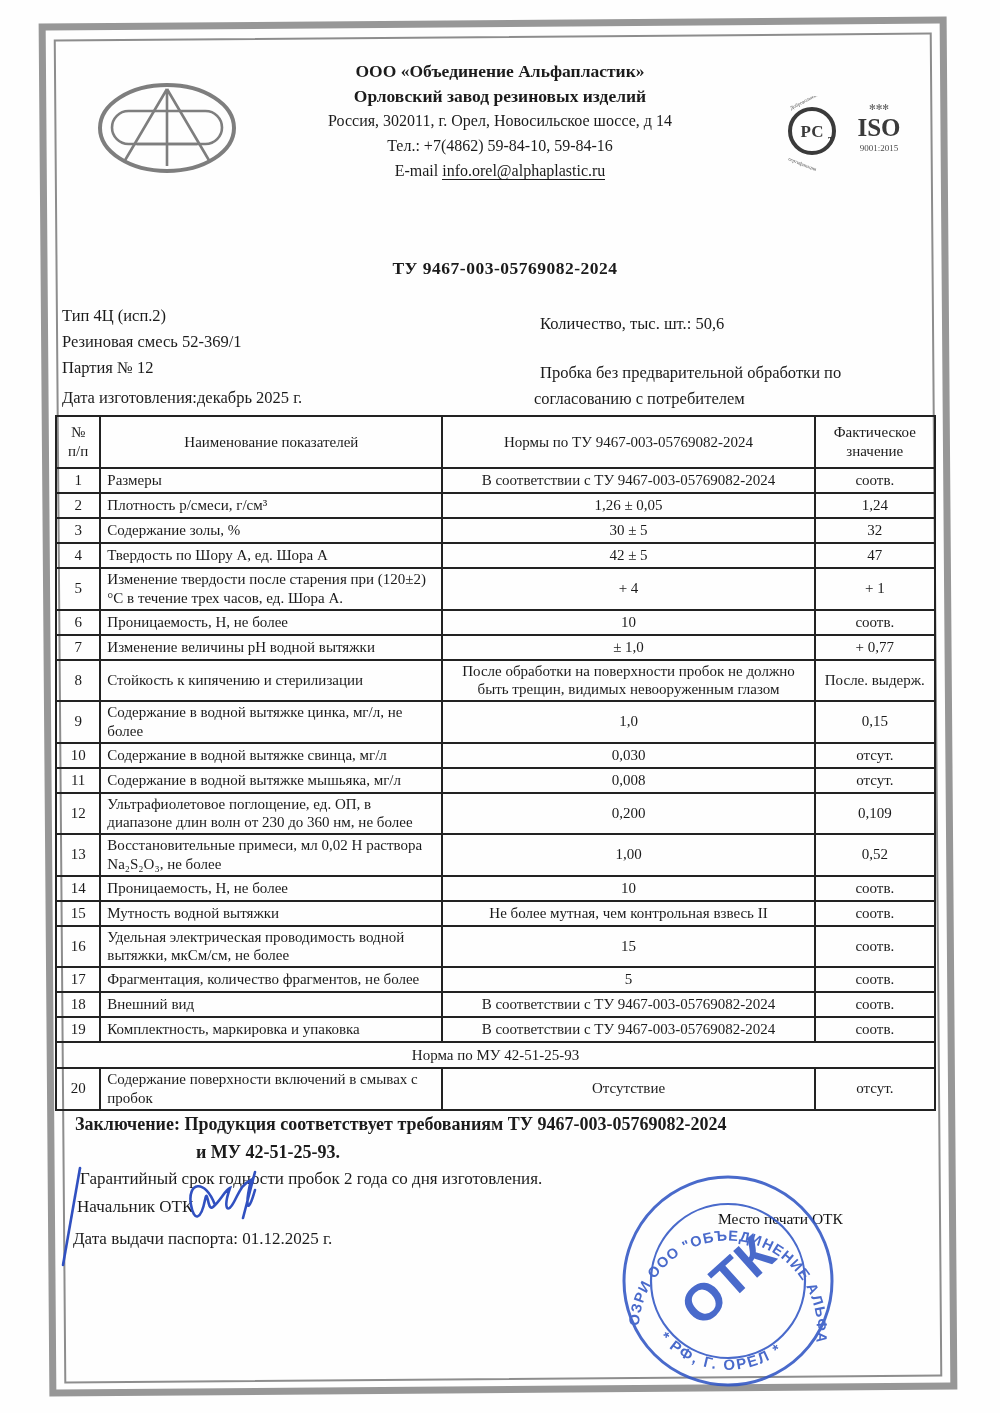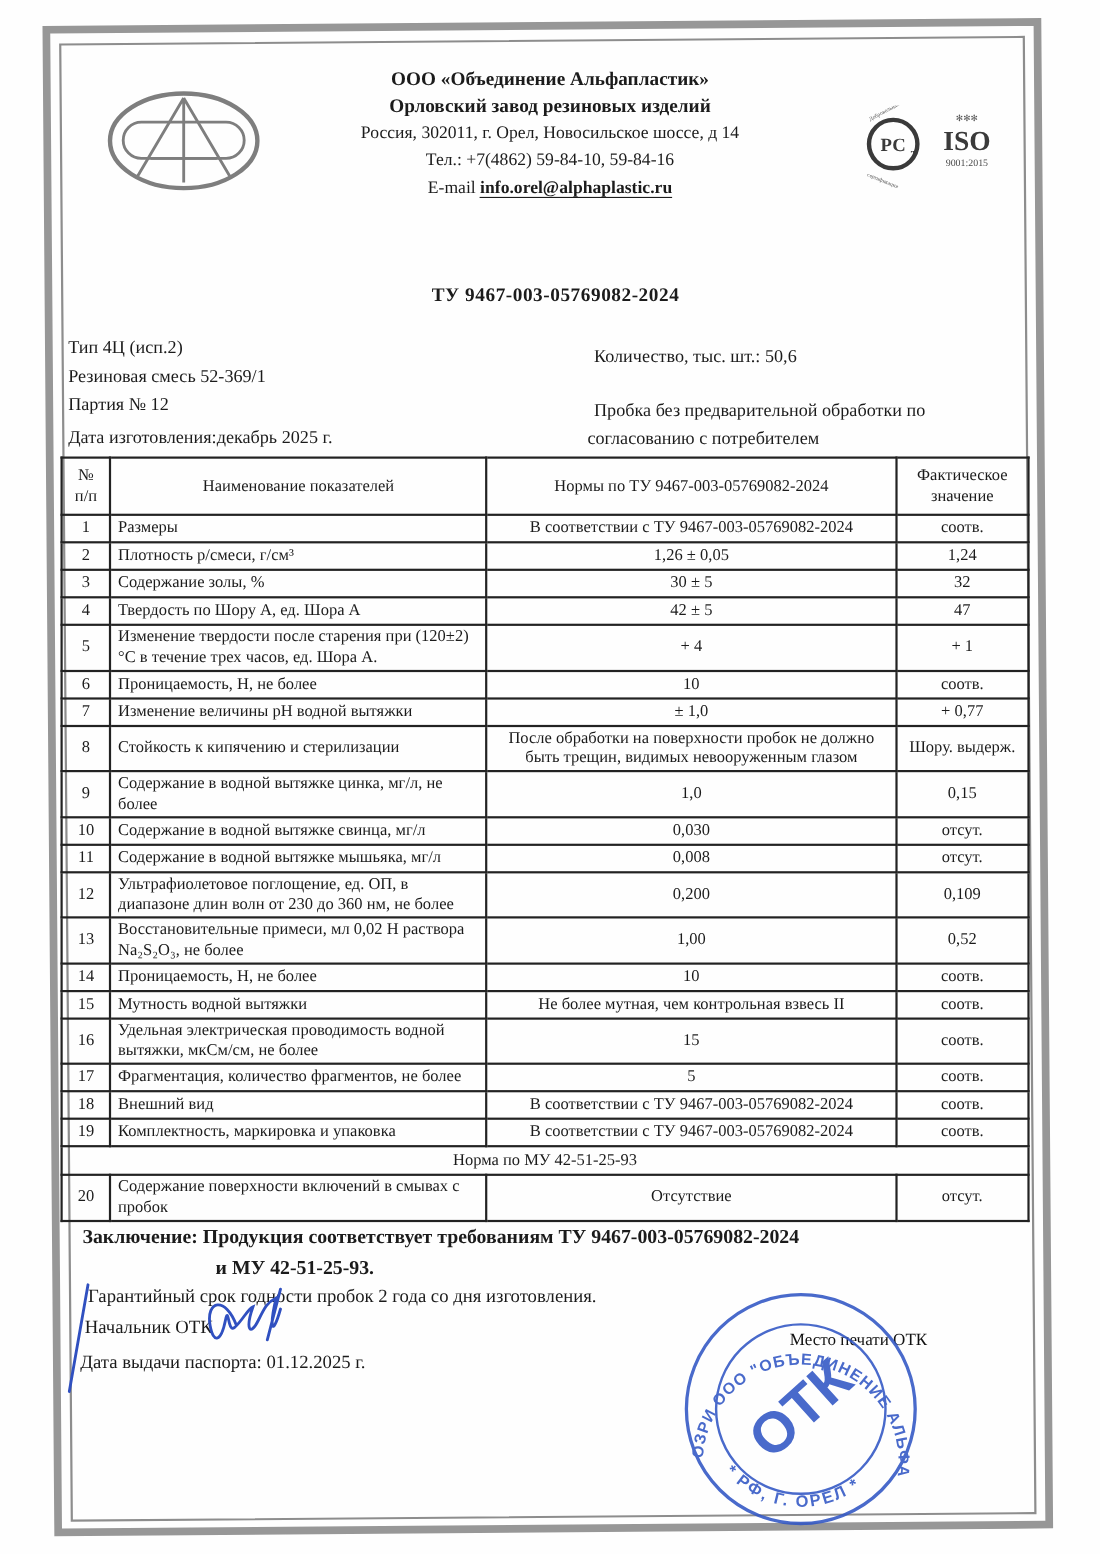--- a/index.html
+++ b/index.html
@@ -7,21 +7,21 @@
         font-family:"Liberation Serif","DejaVu Serif",serif;color:#1b1b1b;overflow:hidden;}
   .abs{position:absolute;}
   
   .frame-wrap{position:absolute;inset:0;transform:rotate(-0.45deg);transform-origin:50% 50%;pointer-events:none;}
   .frame-outer{position:absolute;top:20px;left:44px;right:48px;bottom:20px;border:7px solid #979797;}
   .frame-inner{position:absolute;top:36px;left:59px;right:63px;bottom:33px;border:2px solid #8d8d8d;}
   
   .hdr{left:0;right:0;text-align:center;line-height:1.0;}
   .hdr-b{font-weight:bold;font-size:17.5px;}
   .hdr-n{font-size:16px;}
-  .email a{color:#1b1b1b;text-decoration:none;border-bottom:1.5px solid #1b1b1b;font-weight:bold;}
+  .email a{color:#1b1b1b;text-decoration:none;border-bottom:1.5px solid #1b1b1b;}
   .title{left:0;right:0;text-align:center;font-weight:bold;font-size:16.5px;line-height:1.55;}
   .tu{left:0;right:0;text-align:center;font-weight:bold;font-size:17.5px;letter-spacing:.5px;padding-left:10px;}
   .info{font-size:16.5px;line-height:1.0;}
   
   table.res{position:absolute;left:55px;top:415px;width:881px;border-collapse:collapse;
             font-size:15px;line-height:1.25;}
   table.res td,table.res th{border:2px solid #222;padding:1px 6px;vertical-align:middle;font-weight:normal;}
   th.col-num,td.cell-num{width:32px;text-align:center;padding:1px 2px;}
   th.col-name{width:350px;text-align:center;}
   td.cell-name{width:350px;text-align:left;padding-left:8px;}
@@ -141,21 +141,21 @@
         <tr>
           <td class="cell-num">7</td>
           <td class="cell-name">Изменение величины рН водной вытяжки</td>
           <td class="cell-norm">± 1,0</td>
           <td class="cell-fact">+ 0,77</td>
         </tr>
         <tr>
           <td class="cell-num">8</td>
           <td class="cell-name">Стойкость к кипячению и стерилизации</td>
           <td class="cell-norm">После обработки на поверхности пробок не должно быть трещин, видимых невооруженным глазом</td>
-          <td class="cell-fact">Шору. выдерж.</td>
+          <td class="cell-fact">После. выдерж.</td>
         </tr>
         <tr>
           <td class="cell-num">9</td>
           <td class="cell-name">Содержание в водной вытяжке цинка, мг/л, не более</td>
           <td class="cell-norm">1,0</td>
           <td class="cell-fact">0,15</td>
         </tr>
         <tr>
           <td class="cell-num">10</td>
           <td class="cell-name">Содержание в водной вытяжке свинца, мг/л</td>

